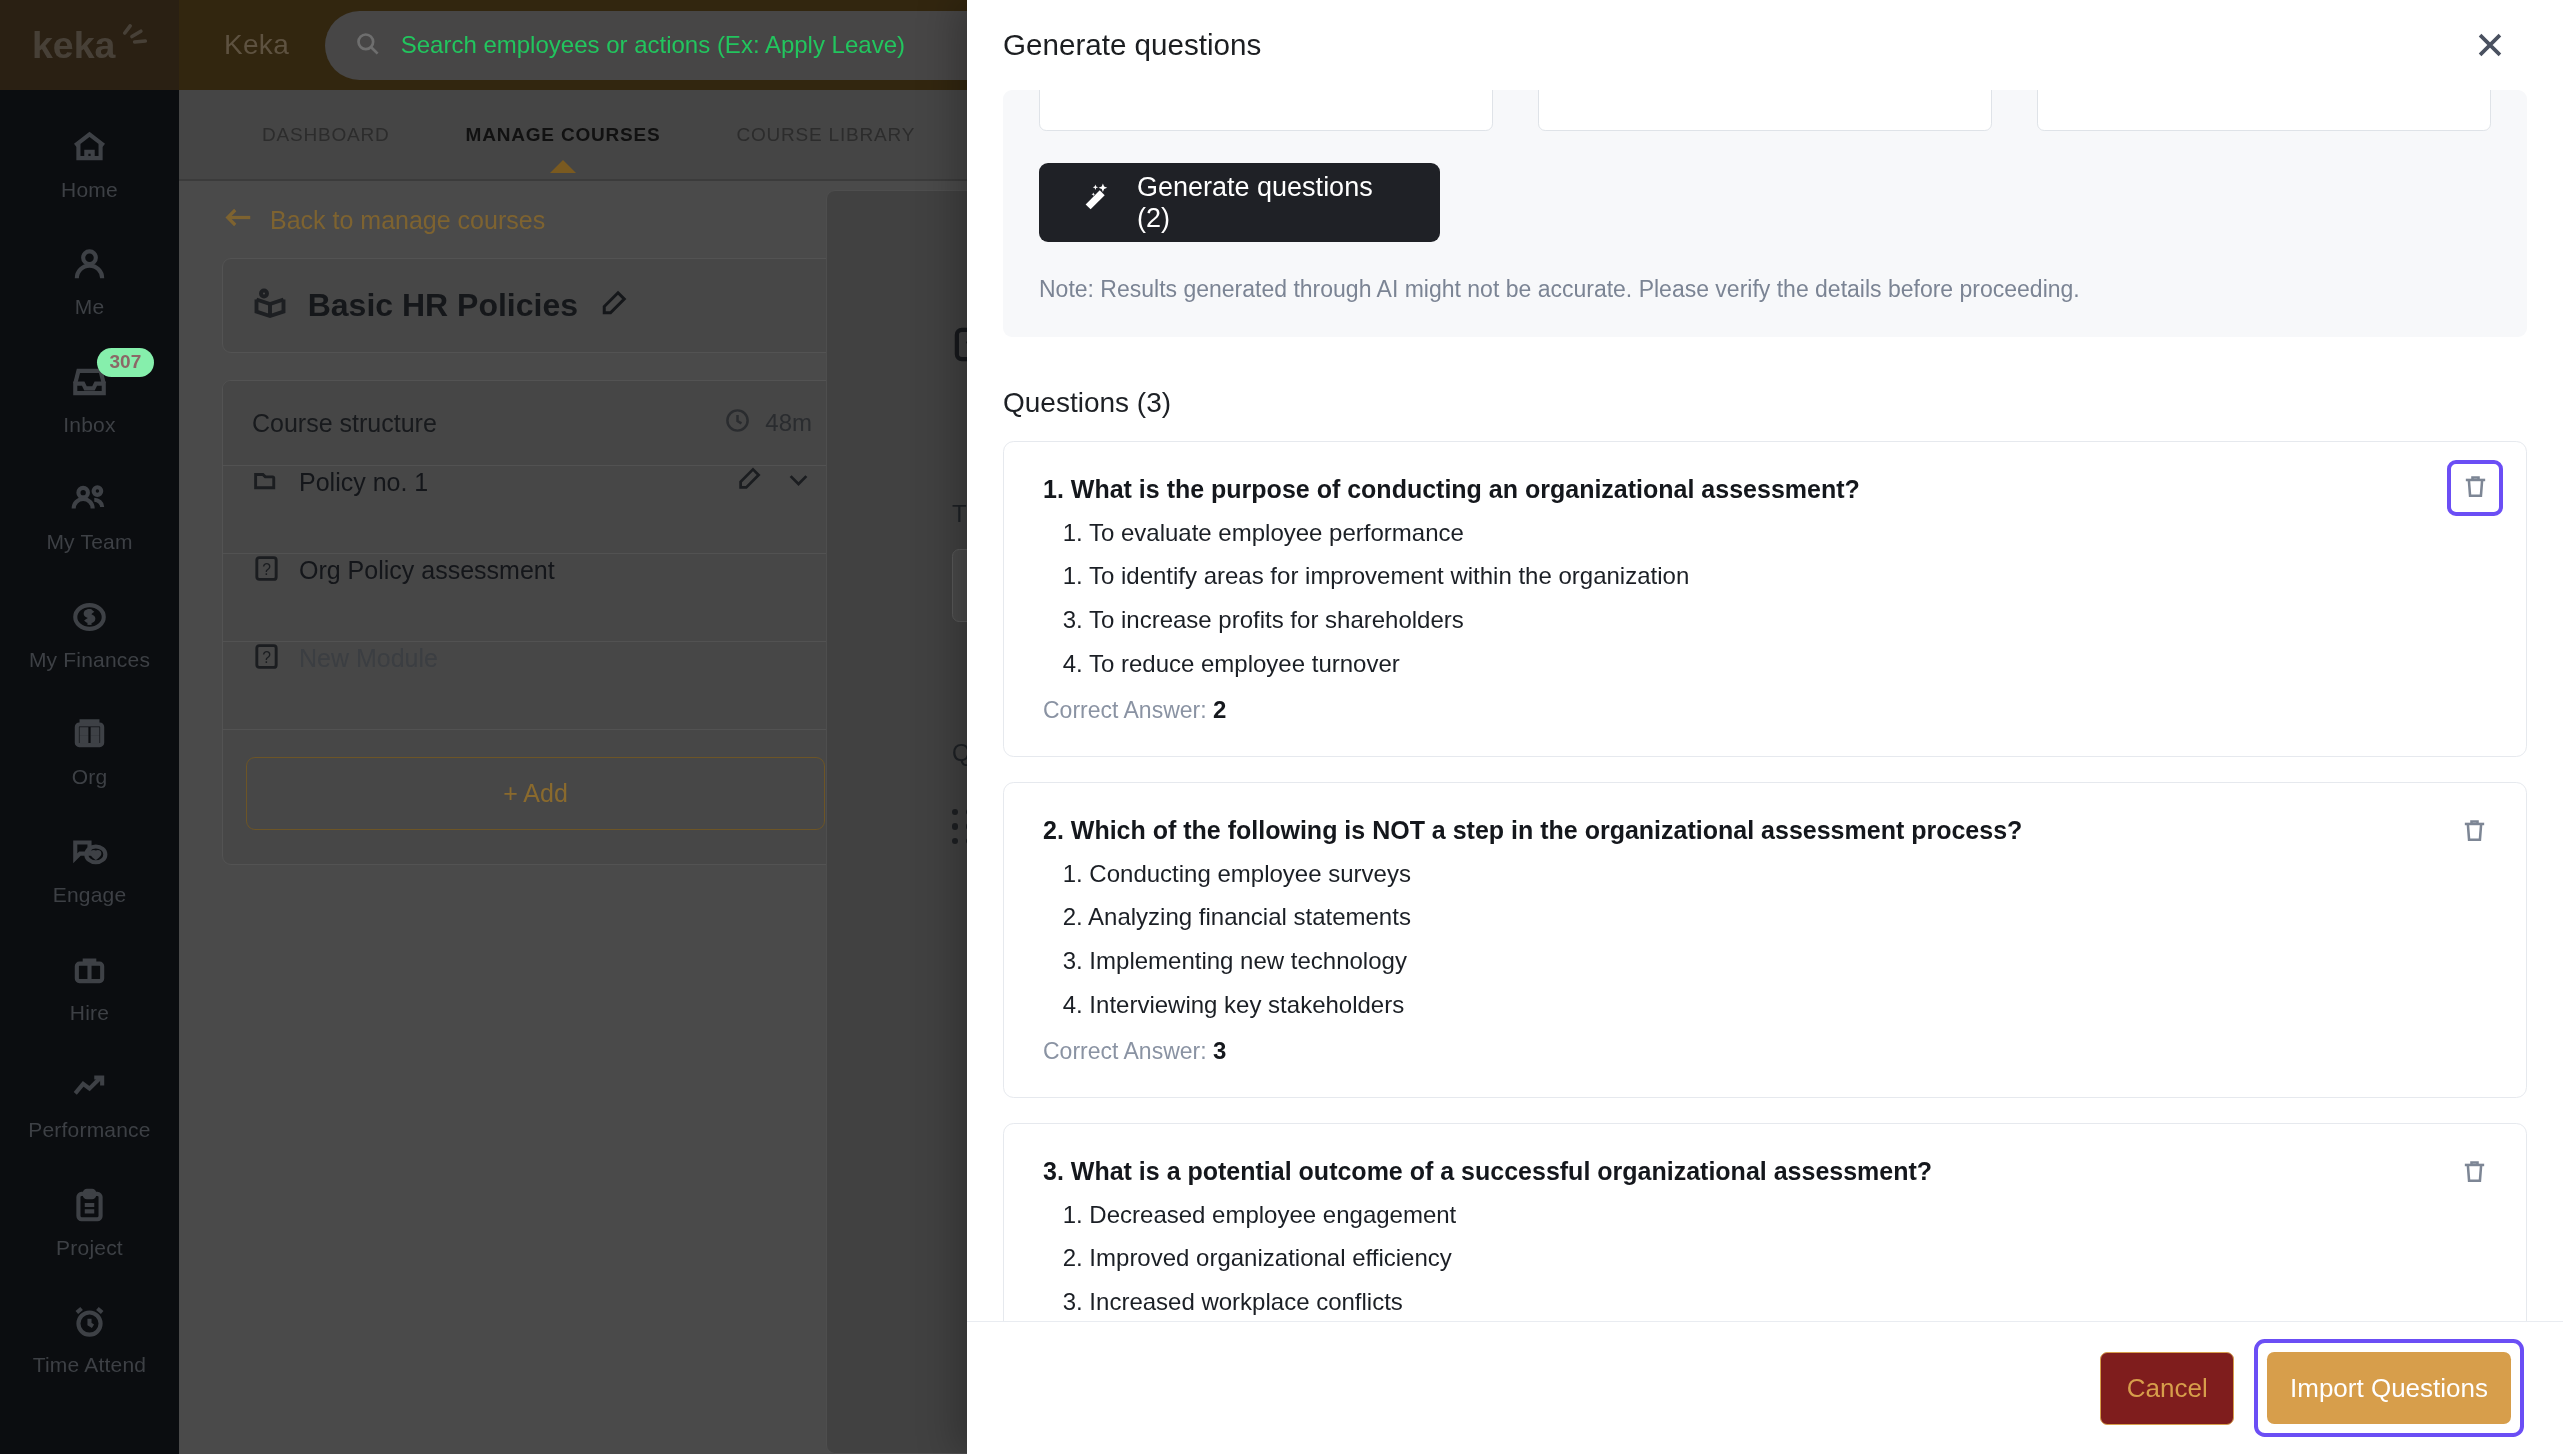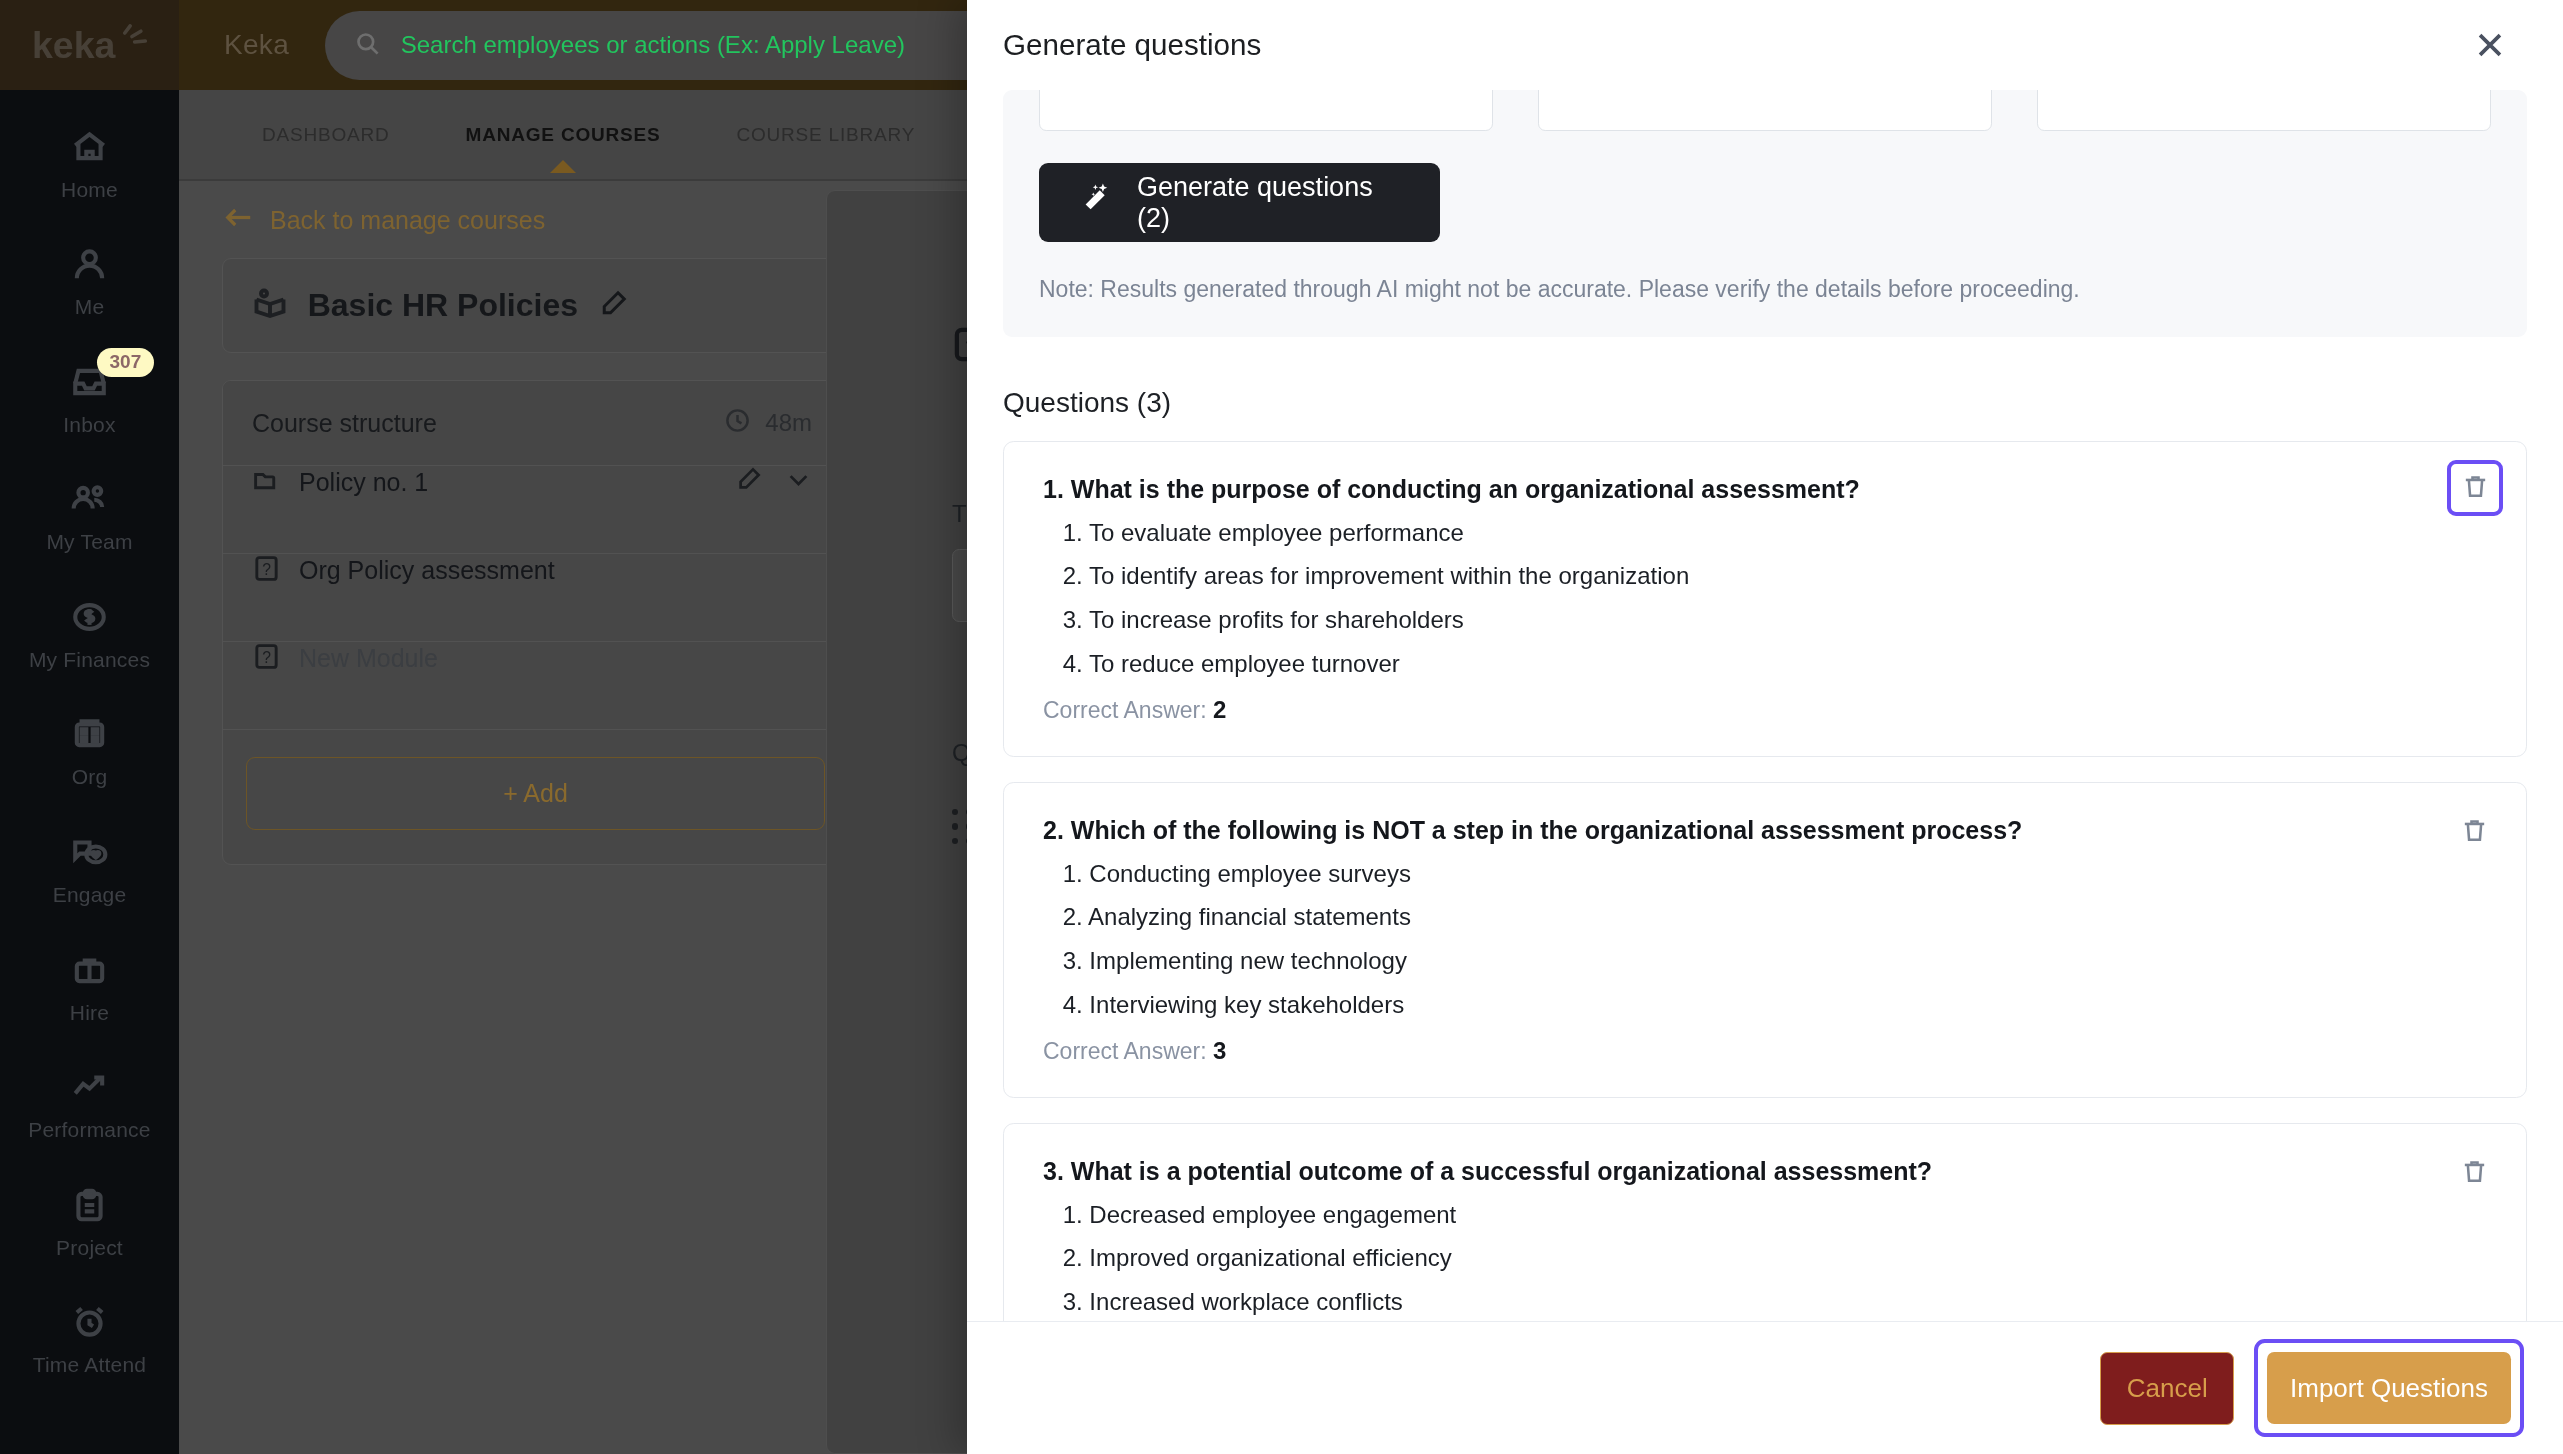--- a/index.html
+++ b/index.html
@@ -31,21 +31,21 @@
   .rail-item {
     position: relative;
     display: flex; flex-direction: column; align-items: center;
     gap: 9px; padding: 16px 0 16px; margin-bottom: 11.6px;
     color: #3e4146;
   }
   .rail-item svg { width: 41px; height: 38px; stroke: #3e4146; fill: none; stroke-width: 2.6; }
   .rail-label { font-size: 21px; letter-spacing: 0.2px; color: #3d4045; white-space: nowrap;}
   .rail-badge {
     position: absolute; top: 1.8px; left: 97px;
-    background: #fef9c3; color: #8c6767;
+    background: #86efac; color: #8c6767;
     font-size: 19px; border-radius: 16px; padding: 2.7px 12.5px 3.6px; font-weight: 600;
   }
 
   
   .topbar {
     position: absolute; left: 179px; top: 0; right: 0; height: 90px;
     background: #32260f;
     display: flex; align-items: center; gap: 36px; padding-left: 45px;
   }
   .brand { font-size: 28px; color: #5e5240; letter-spacing: 0.3px; }
@@ -561,21 +561,21 @@
 
       <div class="qlist">
 
         <div class="qcard">
           <div class="q-head">
             <span>1. </span>
             <span>What is the purpose of conducting an organizational assessment?</span>
           </div>
           <div class="q-opts">
             <div class="q-opt">1. To evaluate employee performance</div>
-            <div class="q-opt">2. To identify areas for improvement within the organization</div>
+            <div class="q-opt">1. To identify areas for improvement within the organization</div>
             <div class="q-opt">3. To increase profits for shareholders</div>
             <div class="q-opt">4. To reduce employee turnover</div>
           </div>
           <div class="q-ans">
             <span>Correct Answer: </span>
             <b>2</b>
           </div>
           <div class="q-del hl">
             <span>
               <svg viewBox="0 0 24 24">

